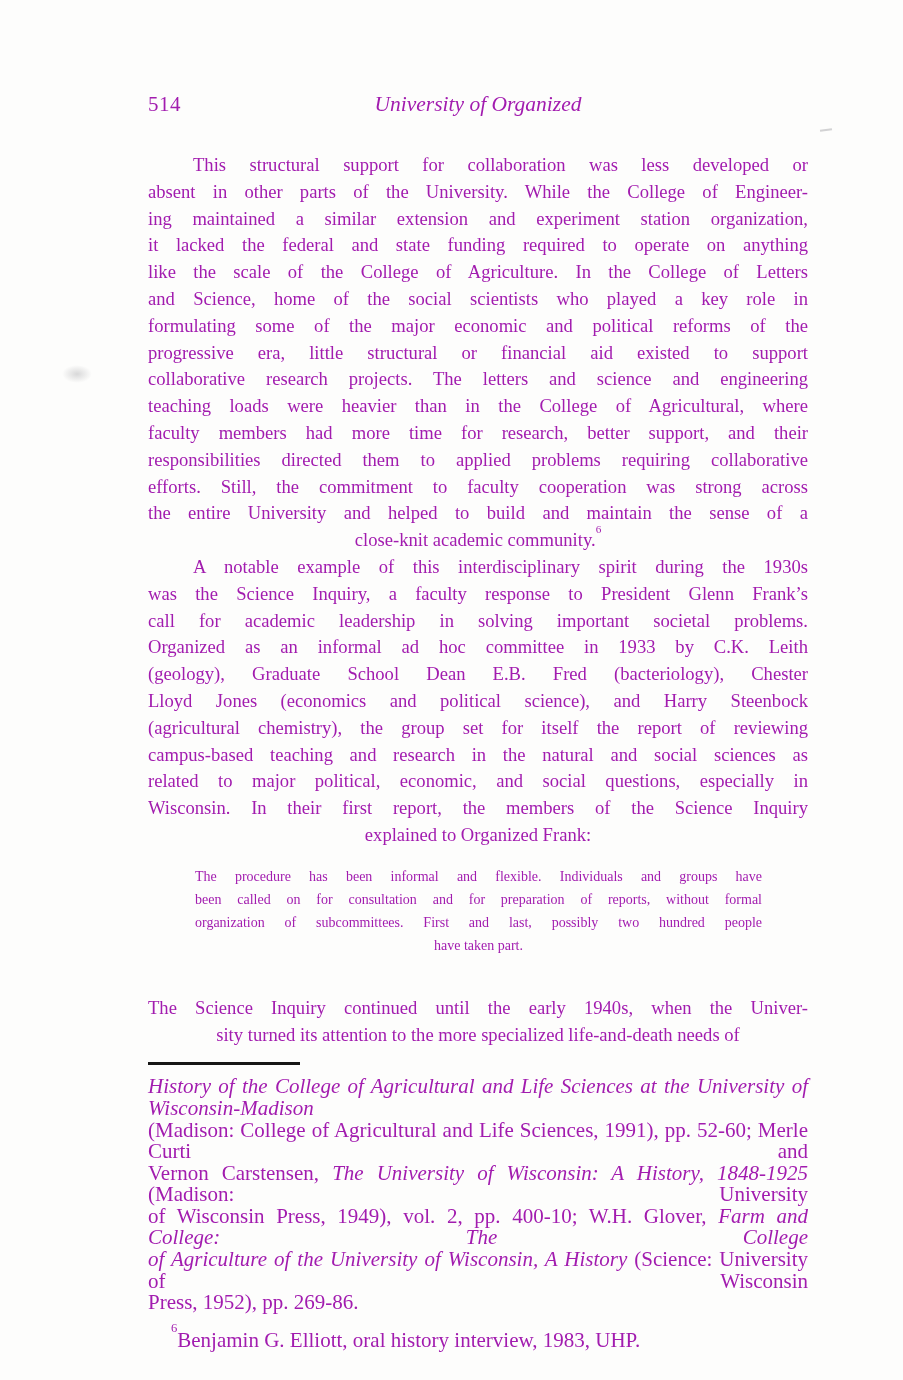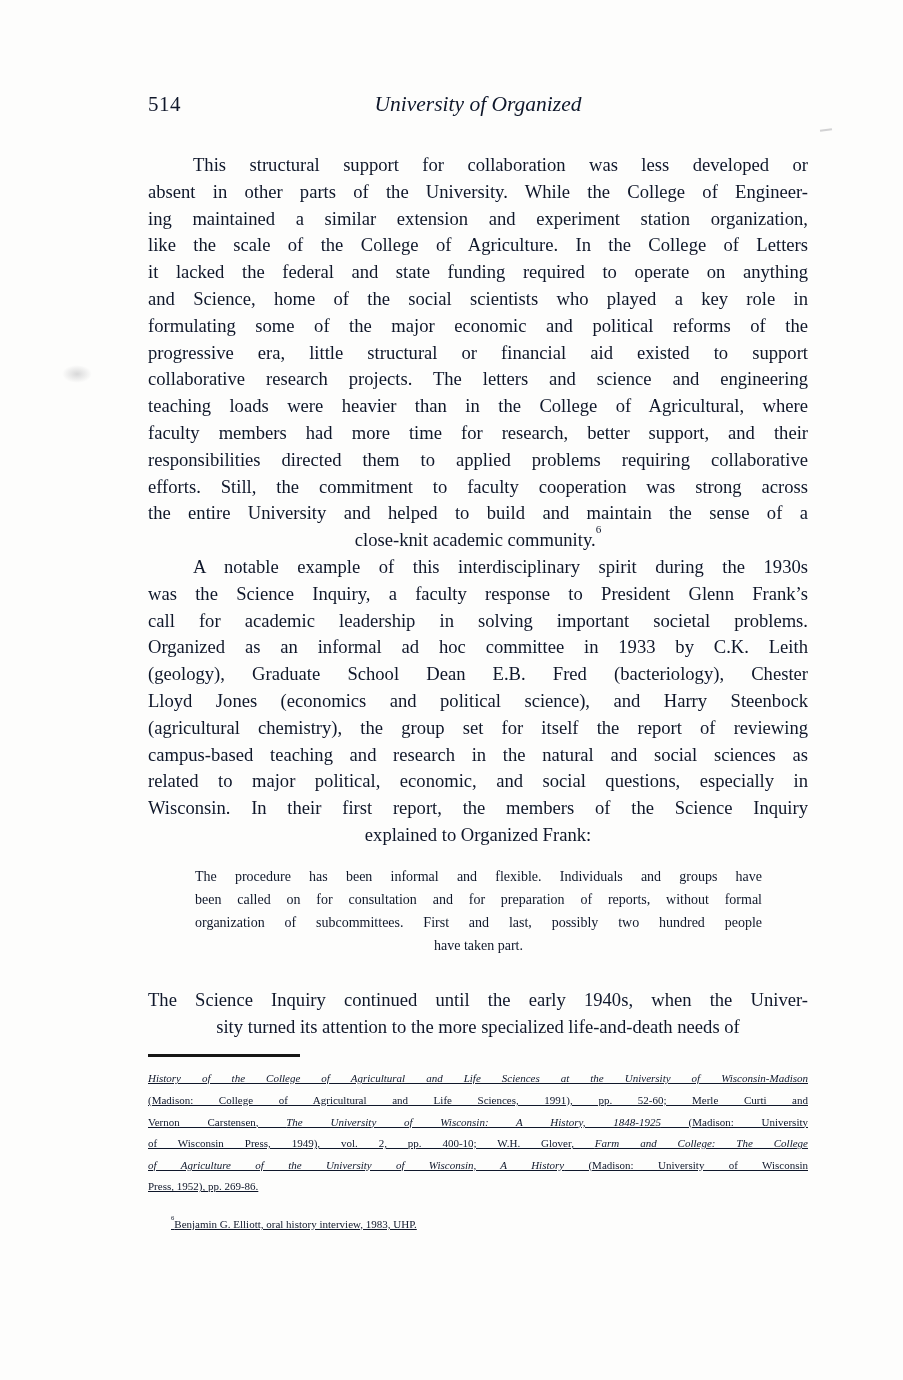--- a/index.html
+++ b/index.html
@@ -5,21 +5,21 @@
   html, body { margin: 0; padding: 0; }
   body {
     width: 903px; height: 1380px;
     background: #ffffff;
     font-family: "Liberation Serif", serif;
   }
   .page {
     position: relative;
     width: 903px; height: 1380px;
     background: #fdfdfc;
-    color: #0f172a;
+    color: #a21caf;
     overflow: hidden;
   }
   .content {
     position: absolute;
     left: 148px; top: 92px;
     width: 660px;
   }
   
   .header { position: relative; height: 30px; }
   .page-number {
@@ -39,28 +39,28 @@
     font-size: 0.6em; line-height: 0;
     position: relative; top: -0.55em;
   }
   
   .quote {
     margin: 16px 46px 0 47px;
     width: 567px;
     font-size: 14px; line-height: 23px;
   }
   
-  .closing { margin-top: 30px; }
+  .closing { margin-top: 38px; }
   
   .fn-rule {
     margin-top: 14px;
     width: 152px; height: 0;
     border-top: 3px solid #161616;
   }
-  .footnotes { margin-top: 11px; font-size: 11px; line-height: 21.6px; text-decoration: underline; }
+  .footnotes { margin-top: 11px; font-size: 21px; line-height: 21.6px; }
   .fn-line { }
   .fn-indent { text-indent: 23px; margin-top: 16px; }
   .italic { font-style: italic; }
   
   .artifact { position: absolute; pointer-events: none; }
   .artifact-margin {
     left: 62px; top: 365px; width: 30px; height: 18px;
     background: radial-gradient(ellipse at center, rgba(120,120,125,0.28), rgba(120,120,125,0) 70%);
   }
   .artifact-topright {
@@ -83,22 +83,22 @@
       <span class="page-number">514</span>
       <span class="running-header">University of Organized</span>
     </div>
 
     <div class="body-text">
 
       <div>
           <div class="jline indent">This structural support for collaboration was less developed or</div>
           <div class="jline">absent in other parts of the University.  While the College of Engineer-</div>
           <div class="jline">ing maintained a similar extension and experiment station organization,</div>
+          <div class="jline">it lacked the federal and state funding required to operate on anything</div>
           <div class="jline">like the scale of the College of Agriculture.  In the College of Letters</div>
-          <div class="jline">it lacked the federal and state funding required to operate on anything</div>
           <div class="jline">and Science, home of the social scientists who played a key role in</div>
           <div class="jline">formulating some of the major economic and political reforms of the</div>
           <div class="jline">progressive era, little structural or financial aid existed to support</div>
           <div class="jline">collaborative research projects.  The letters and science and engineering</div>
           <div class="jline">teaching loads were heavier than in the College of Agricultural, where</div>
           <div class="jline">faculty members had more time for research, better support, and their</div>
           <div class="jline">responsibilities directed them to applied problems requiring collaborative</div>
           <div class="jline">efforts.  Still, the commitment to faculty cooperation was strong across</div>
           <div class="jline">the entire University and helped to build and maintain the sense of a</div>
         </div>
@@ -136,20 +136,20 @@
         <div class="lastline">sity turned its attention to the more specialized life-and-death needs of</div>
       </div>
 
       <div class="fn-rule"></div>
 
       <div class="footnotes">
           <div class="fn-line jline"><span class="italic">History of the College of Agricultural and Life Sciences at the University of Wisconsin-Madison</span></div>
           <div class="fn-line jline"><span>(Madison: College of Agricultural and Life Sciences, 1991), pp. 52-60; Merle Curti and</span></div>
           <div class="fn-line jline"><span>Vernon Carstensen, </span><span class="italic">The University of Wisconsin: A History, 1848-1925</span><span> (Madison: University</span></div>
           <div class="fn-line jline"><span>of Wisconsin Press, 1949), vol. 2, pp. 400-10; W.H. Glover, </span><span class="italic">Farm and College: The College</span></div>
-          <div class="fn-line jline"><span class="italic">of Agriculture of the University of Wisconsin, A History</span><span> (Madison: University of Wisconsin</span></div>
+          <div class="fn-line jline"><span class="italic">of Agriculture of the University of Wisconsin, A History</span><span> (Science: University of Wisconsin</span></div>
           <div class="fn-line"><span>Press, 1952), pp. 269-86.</span></div>
           <div class="fn-line fn-indent"><sup class="fnref">6</sup><span>Benjamin G. Elliott, oral history interview, 1983, UHP.</span></div>
         </div>
 
     </div>
   </div>
 
 </div>
 </body></html>

